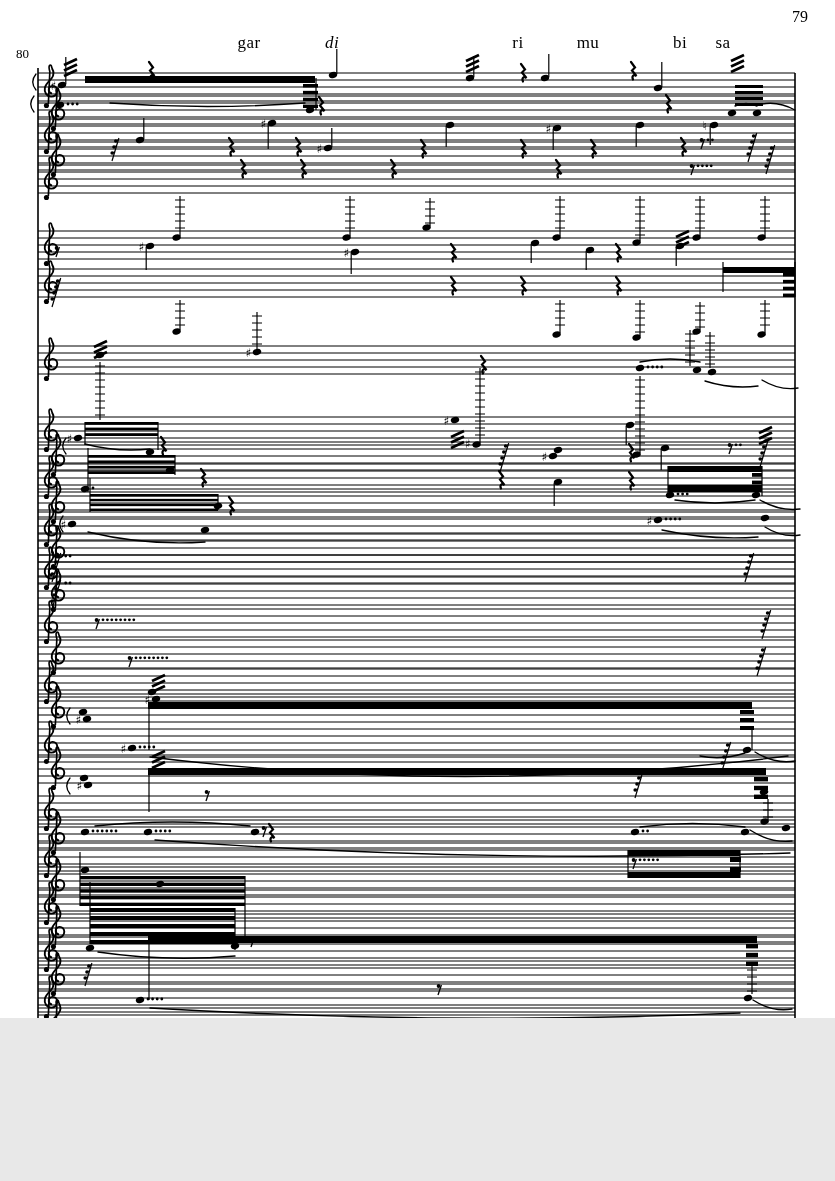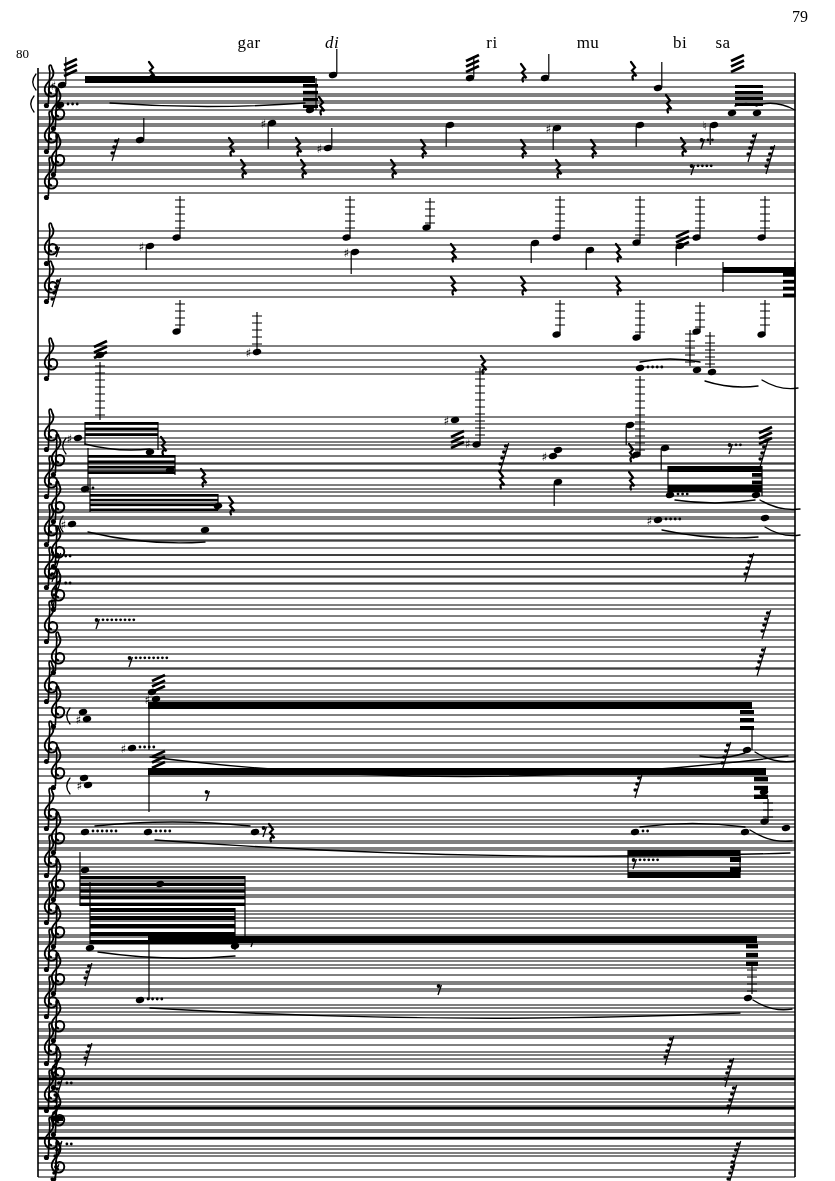--- a/index.html
+++ b/index.html
@@ -1,32 +1,32 @@
 <!DOCTYPE html>
 <html><head>
 <meta charset="utf-8">
 <style>
   html,body{margin:0;padding:0;background:#e8e8e8;}
-  .page{position:relative;width:835px;height:1181px;background:#ffffff;overflow:hidden;
+  .page{position:relative;width:835px;height:1018px;background:#ffffff;overflow:hidden;
         font-family:"Liberation Serif", serif;color:#000;}
   .pagenum{position:absolute;top:8px;left:792px;font-size:16px;}
   .measurenum{position:absolute;top:46px;left:16px;font-size:13px;}
   .lyr{position:absolute;top:33px;transform:translateX(-50%);font-size:17px;letter-spacing:.5px;margin-left:44px;}
   svg{position:absolute;left:0;top:0;}
 </style>
 </head>
 <body>
 
 <div class="page">
   <div class="pagenum">79</div>
   <div class="measurenum">80</div>
 
   <span class="lyr" style="left: 205px;">gar</span>
   <span class="lyr" style="left: 288px; font-style: italic;">di</span>
-  <span class="lyr" style="left: 448px;">ri</span>
+  <span class="lyr" style="left: 474px;">ri</span>
   <span class="lyr" style="left: 544px;">mu</span>
   <span class="lyr" style="left: 636px;">bi</span>
   <span class="lyr" style="left: 679px;">sa</span>
 
   <svg id="svg" width="835" height="1181" viewBox="0 0 835 1181">
     <defs>
       <symbol id="gclef" viewBox="0 0 22 58">
         <path d="M12.6,6 C15,10 15.4,14.6 12.4,18.4 C9.4,22.2 5.2,25 4.2,30 C3.1,35.6 6.6,40.4 11.6,40.6 C16,40.8 19.2,37.6 19.2,33.6 C19.2,30 16.6,27.4 13.4,27.6 C10.6,27.8 8.6,30 8.9,32.8 C9.1,35 10.8,36.6 12.9,36.7" fill="none" stroke="#000" stroke-width="2.3"></path>
         <path d="M12.6,6 C12.4,3.2 11,1.4 9.8,3 C8.8,4.4 9.2,7 10.2,10.5 L8.4,49.5" fill="none" stroke="#000" stroke-width="2"></path>
         <circle cx="6.1" cy="51.3" r="3.1" fill="#000"></circle>

